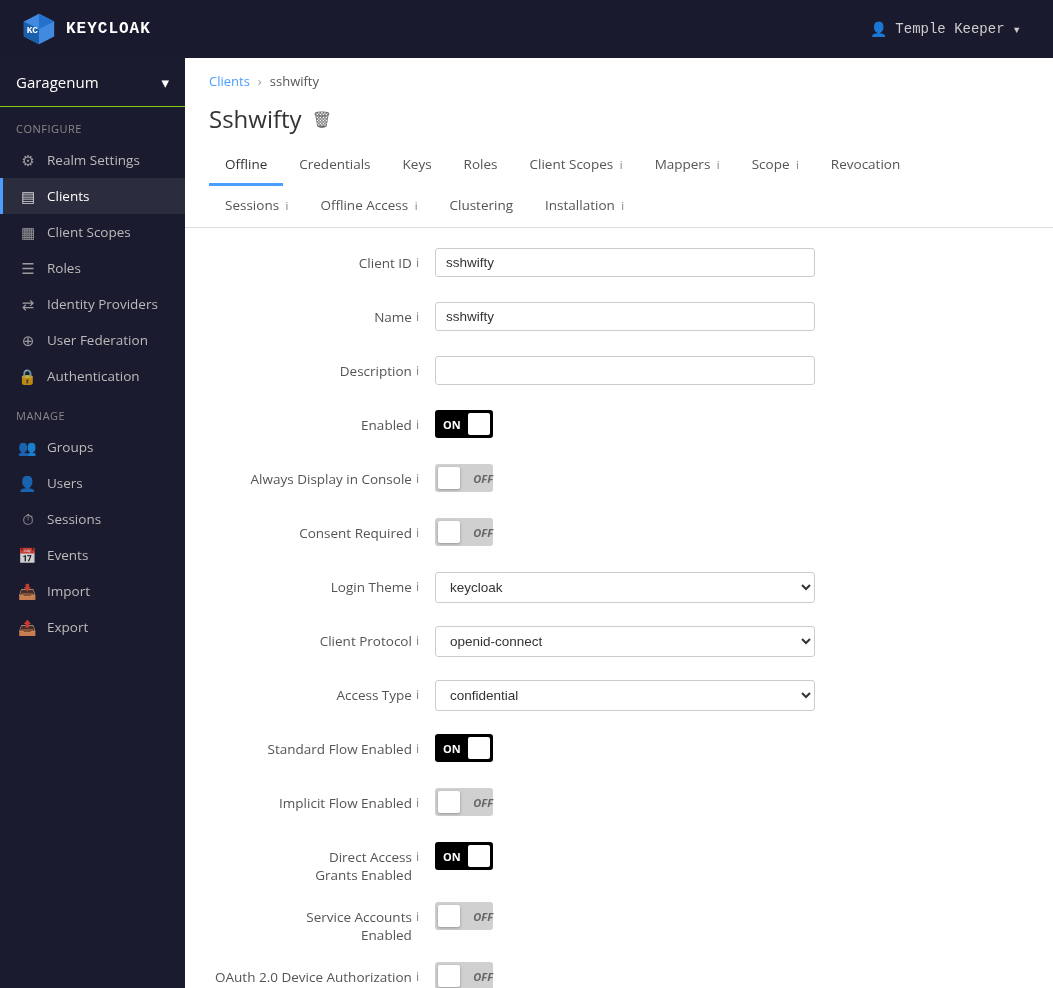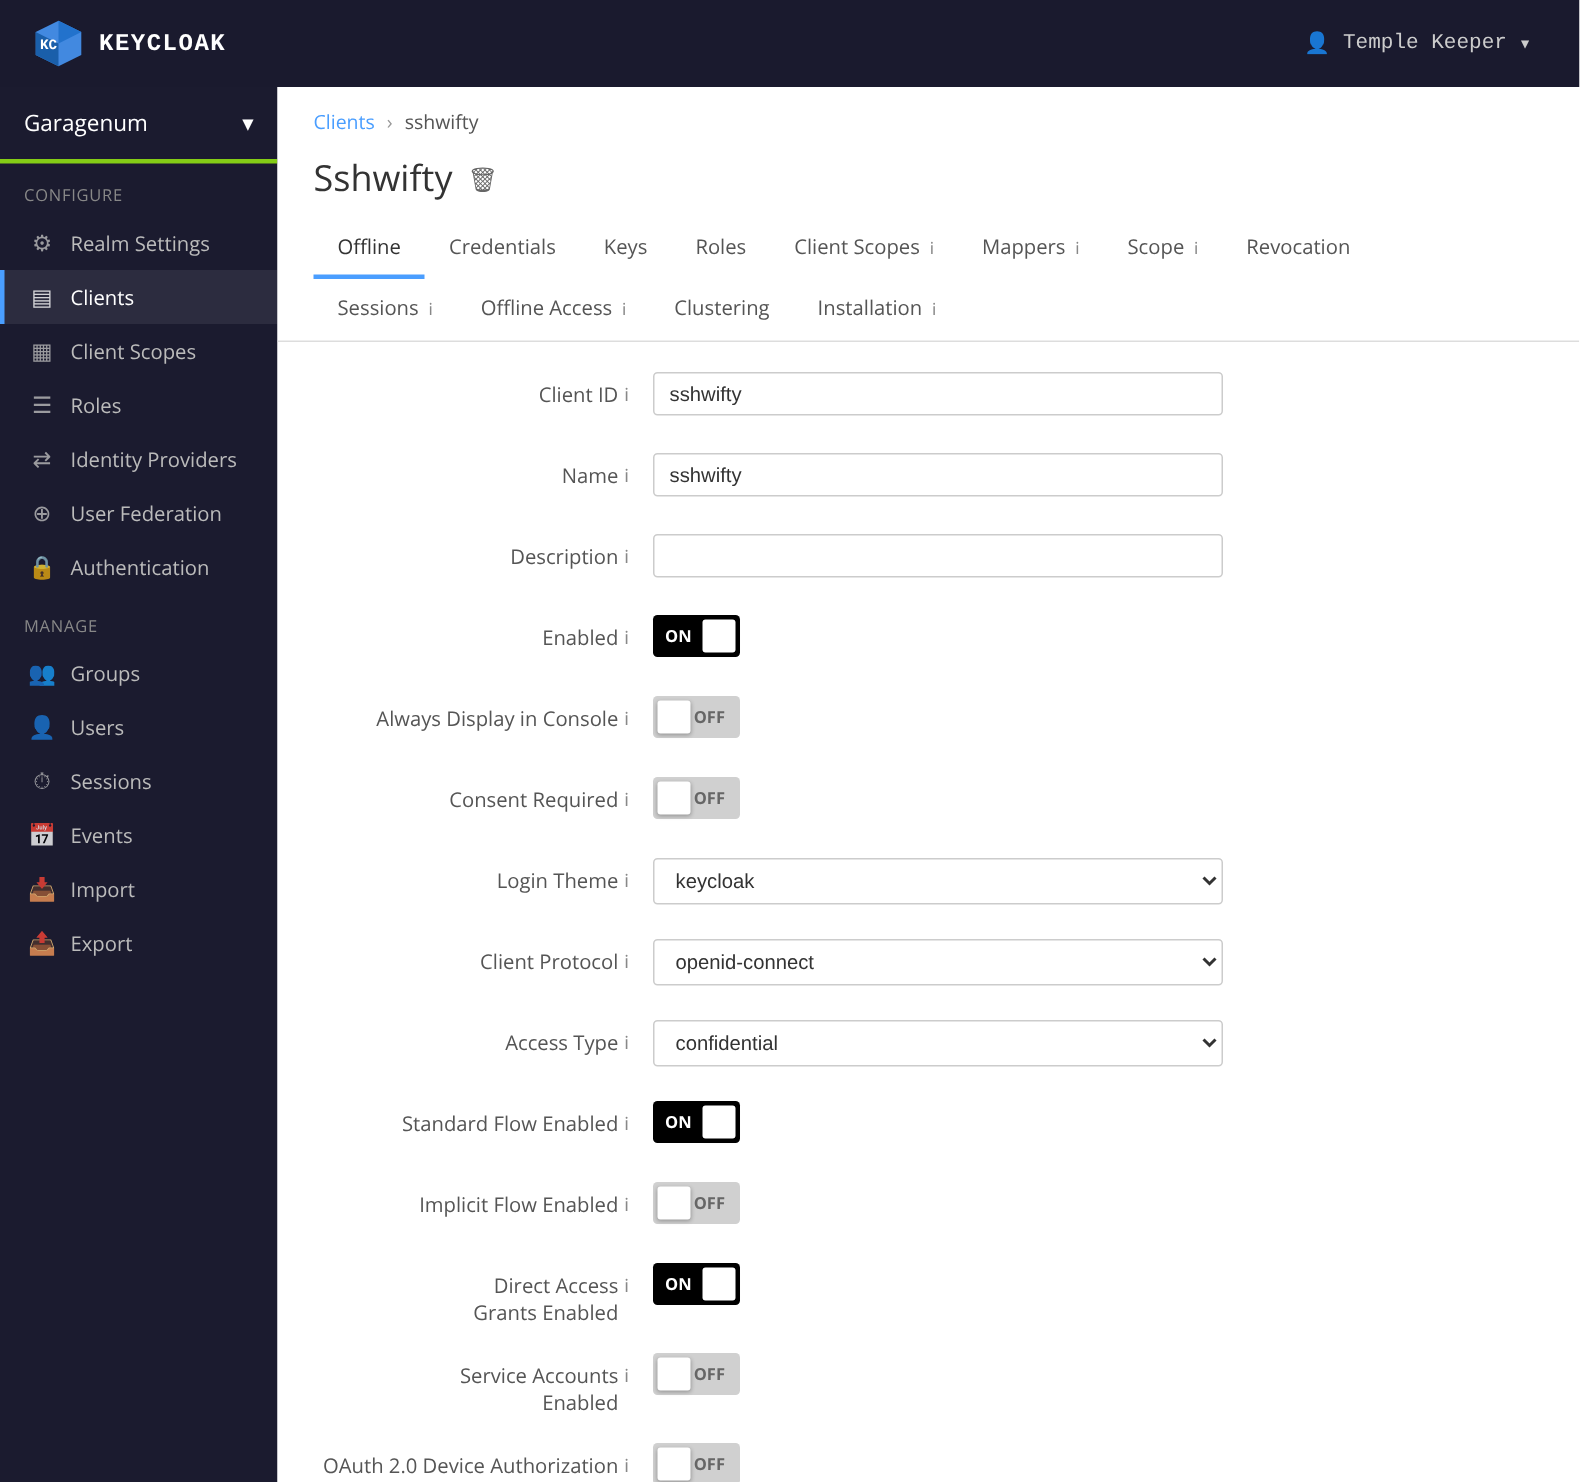--- a/index.html
+++ b/index.html
@@ -52,21 +52,21 @@
       flex-direction: column;
       overflow-y: auto;
       flex-shrink: 0;
     }
     .realm-selector {
       display: flex;
       align-items: center;
       justify-content: space-between;
       padding: 14px 16px;
       cursor: pointer;
-      border-bottom: 3px solid #84cc16;
+      border-bottom: 1px solid #84cc16;
       color: #fff;
       font-size: 15px;
     }
     .sidebar-section-label {
       font-size: 11px;
       text-transform: uppercase;
       color: #888;
       padding: 14px 16px 6px;
       letter-spacing: 0.5px;
     }
@@ -255,21 +255,21 @@
       box-shadow: 0 1px 3px rgba(0,0,0,0.3);
     }
     .toggle.on .toggle-knob { left: 33px; }
     .toggle.off .toggle-knob { left: 3px; }
     .toggle-label {
       position: absolute;
       font-size: 11px;
       font-weight: bold;
     }
     .toggle.on .toggle-label { left: 8px; }
-    .toggle.off .toggle-label { right: 10px; }
+    .toggle.off .toggle-label { right: 0; font-style: italic; }
 
     
     .form-content::-webkit-scrollbar { width: 6px; }
     .form-content::-webkit-scrollbar-track { background: #f0f0f0; }
     .form-content::-webkit-scrollbar-thumb { background: #bbb; border-radius: 3px; }
     .sidebar::-webkit-scrollbar { width: 4px; }
     .sidebar::-webkit-scrollbar-thumb { background: #444; }
   </style>
 </head>
 <body>

